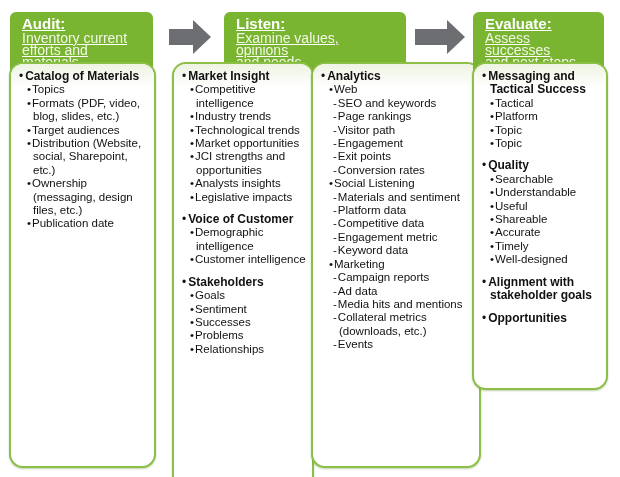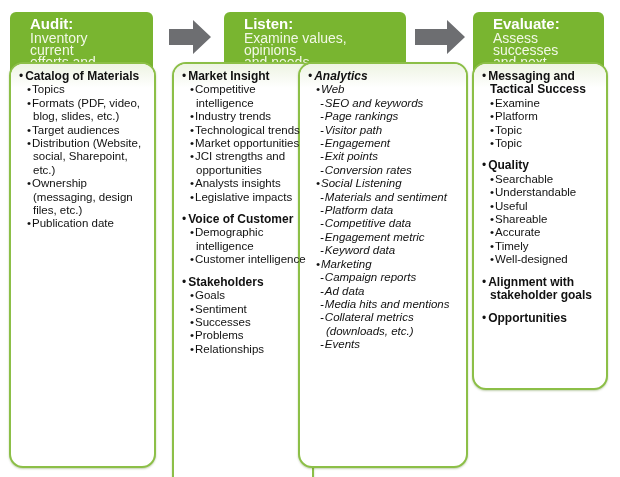--- a/index.html
+++ b/index.html
@@ -1,18 +1,18 @@
 <!DOCTYPE html>
 <html><head>
 <meta charset="utf-8">
 <style>
   html, body { margin:0; padding:0; background:#ffffff; }
   body { width:620px; height:477px; position:relative; overflow:hidden;
          font-family:"Liberation Sans", sans-serif; color:#111; }
-  .header { position:absolute; background:#79b530; border-radius:6px 6px 0 0; color:#fff; box-sizing:border-box; padding:4px 20px; }
+  .header { position:absolute; background:#79b530; border-radius:6px 6px 0 0; color:#fff; box-sizing:border-box; padding:4px 12px;text-decoration:underline; }
   .header .h-title { font-weight:bold; font-size:15px; line-height:16px; }
   .header .h-sub { font-size:14px; line-height:12px; color:#f2f8e6; }
   .panel { position:absolute; background:#fff; border:2.5px solid #8cbf47; border-radius:14px; box-sizing:border-box;
            box-shadow:0 1px 2px rgba(80,120,30,0.35); padding:6px 6px 6px 8px; }
   .panel-topshade { position:absolute; left:0; right:0; top:0; height:24px; border-radius:12px 12px 0 0;
            background:linear-gradient(#eef4e3,#ffffff); z-index:0; }
   .list { position:relative; z-index:1; font-size:11.5px; line-height:13.4px; }
   .grp { margin-bottom:9px; }
   .grp-title { font-weight:bold; font-size:12px; padding-left:8px; text-indent:-8px; }
   .grp-title::before { content:"•"; font-weight:normal; margin-right:2px; }
@@ -75,21 +75,21 @@
     <div class="grp">
       <div class="grp-title">Stakeholders</div>
       <div class="item">Goals</div>
       <div class="item">Sentiment</div>
       <div class="item">Successes</div>
       <div class="item">Problems</div>
       <div class="item">Relationships</div>
     </div>
   </div>
 </div>
-<div class="panel" style="left:298px;top:62px;width:170px;height:406px;font-style:italic;">
+<div class="panel" style="left:311px;top:62px;width:170px;height:406px;">
   <div class="panel-topshade"></div>
   <div class="list">
     <div class="grp">
       <div class="grp-title">Analytics</div>
       <div class="item">Web</div>
       <div class="sub">SEO and keywords</div>
       <div class="sub">Page rankings</div>
       <div class="sub">Visitor path</div>
       <div class="sub">Engagement</div>
       <div class="sub">Exit points</div>
@@ -117,21 +117,21 @@
 <div class="header" style="left:473px;top:12px;width:131px;height:62px;">
   <div class="h-title">Evaluate:</div>
   <div class="h-sub">Assess successes</div>
   <div class="h-sub">and next steps</div>
 </div>
 <div class="panel" style="left:472px;top:62px;width:136px;height:328px;">
   <div class="panel-topshade"></div>
   <div class="list">
     <div class="grp">
       <div class="grp-title">Messaging and Tactical Success</div>
-      <div class="item">Examine</div>
+      <div class="item">Tactical</div>
       <div class="item">Platform</div>
       <div class="item">Topic</div>
       <div class="item">Topic</div>
     </div>
     <div class="grp">
       <div class="grp-title">Quality</div>
       <div class="item">Searchable</div>
       <div class="item">Understandable</div>
       <div class="item">Useful</div>
       <div class="item">Shareable</div>

